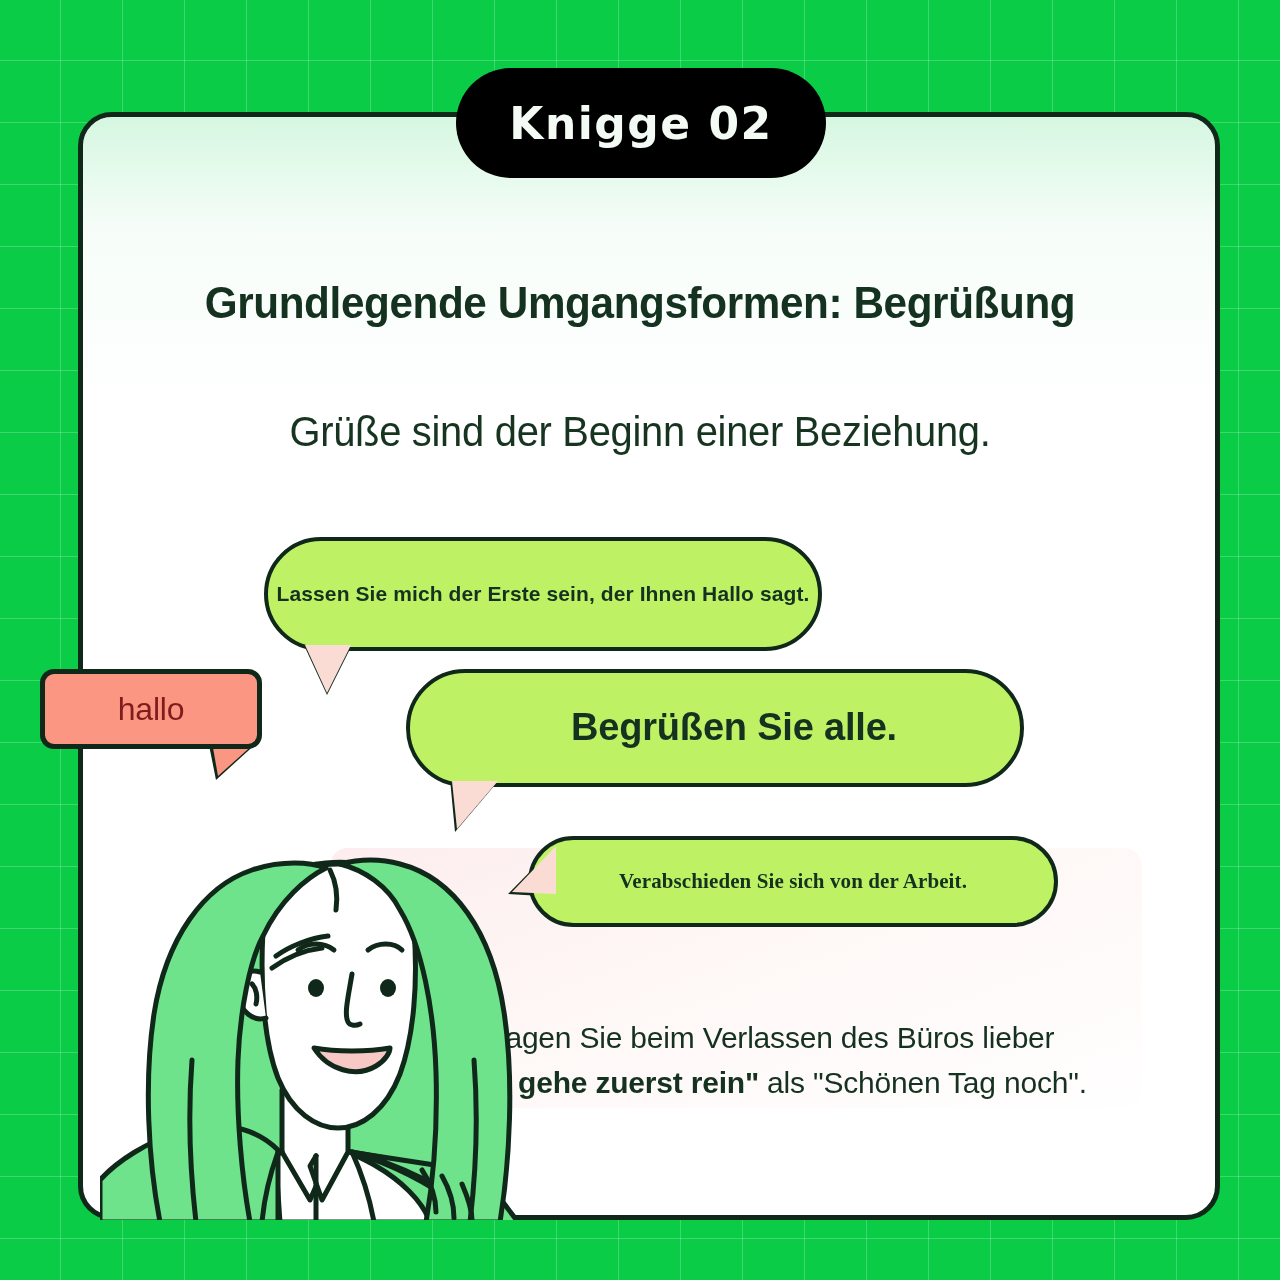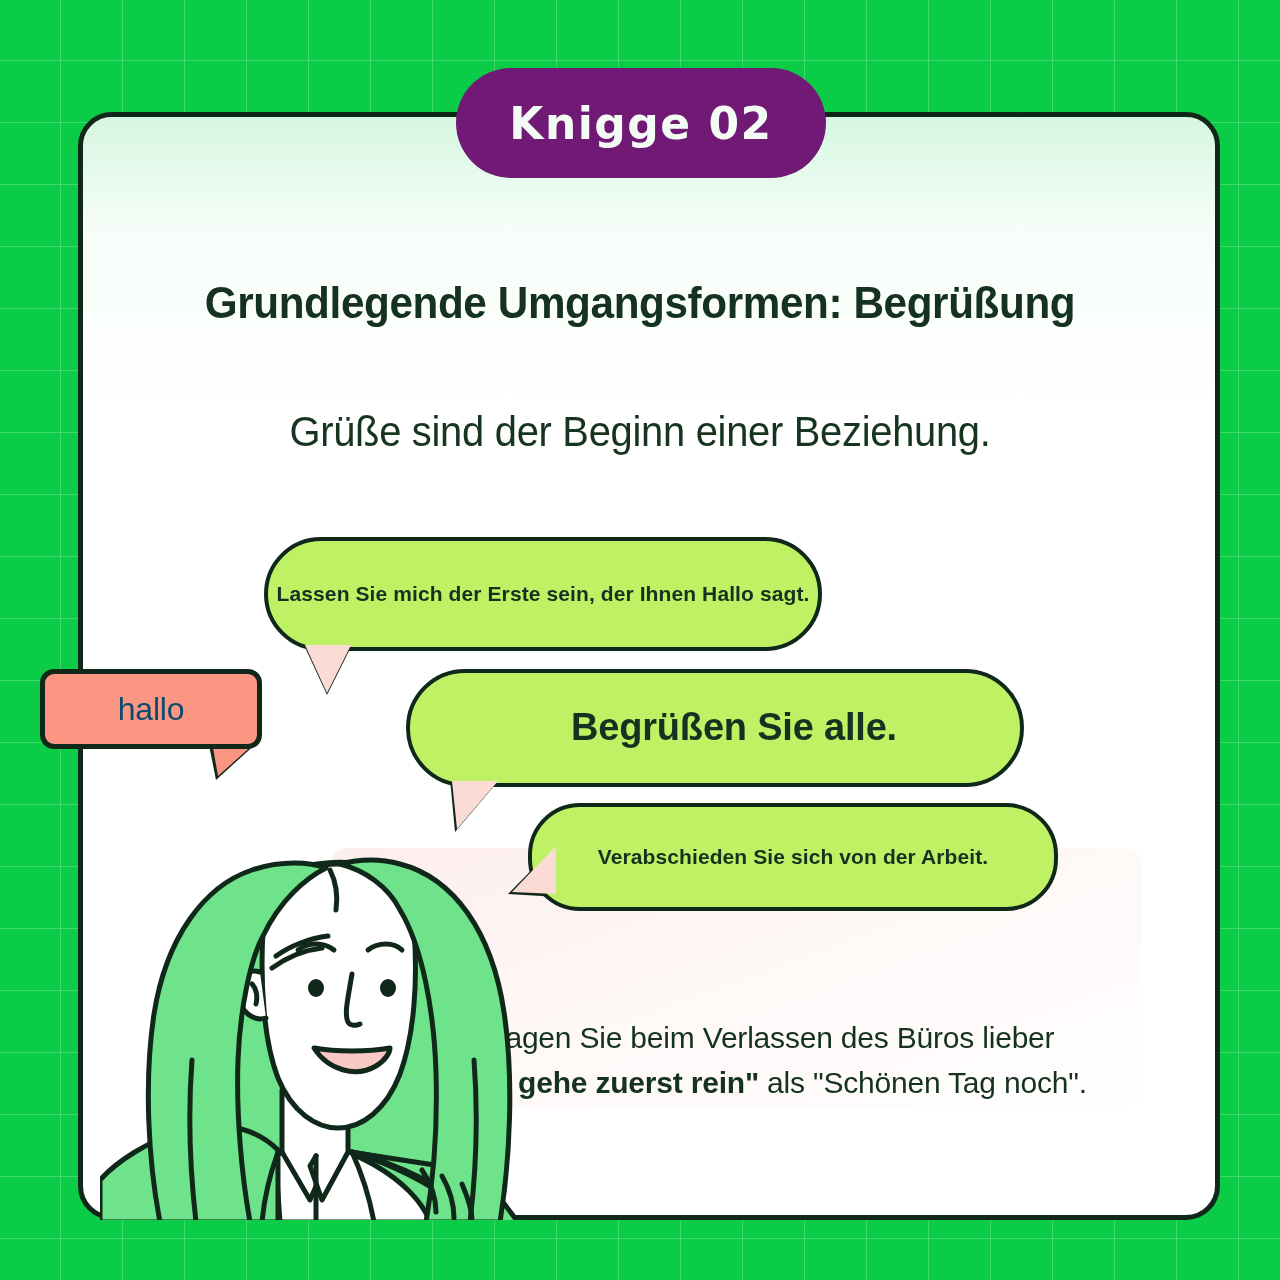--- a/index.html
+++ b/index.html
@@ -48,21 +48,21 @@
     pointer-events: none;
   }
 
   
   #badge {
     position: absolute;
     left: 456px;
     top: 68px;
     width: 370px;
     height: 110px;
-    background: #701a75;
+    background: #000000;
     border-radius: 55px;
     display: flex;
     align-items: center;
     justify-content: center;
     z-index: 40;
   }
   #badge-label {
     color: #F4FBF5;
     font-size: 44px;
     font-weight: 700;
@@ -165,24 +165,25 @@
     left: 450px; top: 779px;
     z-index: 20;
     width: 50px; height: 53px;
     background: #10281A;
     clip-path: polygon(0 0, 50px 0, 5px 53px);
   }
 
   
   #bubble-3 {
     left: 528px;
-    top: 803px;
+    top: 836px;
     width: 530px;
-    height: 108px;
+    height: 91px;
     border-radius: 52px;
+    font-family: Liberation Serif, serif;
   }
   #bubble-3 .bubble-text { font-size: 21px; font-weight: 700; letter-spacing: 0.1px; }
   #tail-3 {
     left: 512px;
     top: 846px;
     z-index: 21;
     width: 44px; height: 48px;
     background: #FBDCD5;
     clip-path: polygon(44px 0, 44px 48px, 0 46px);
   }
@@ -204,21 +205,21 @@
     height: 80px;
     background: #FB9683;
     border: 5px solid #10281A;
     border-radius: 14px;
     display: flex;
     align-items: center;
     justify-content: center;
     z-index: 45;
   }
   #hallo-label {
-    color: #0c4a6e;
+    color: #7f1d1d;
     font-size: 32px;
     font-weight: 400;
     letter-spacing: -0.2px;
   }
   #hallo-tail {
     position: absolute;
     left: 212px;
     top: 742px;
     z-index: 44;
     width: 44px; height: 34px;

